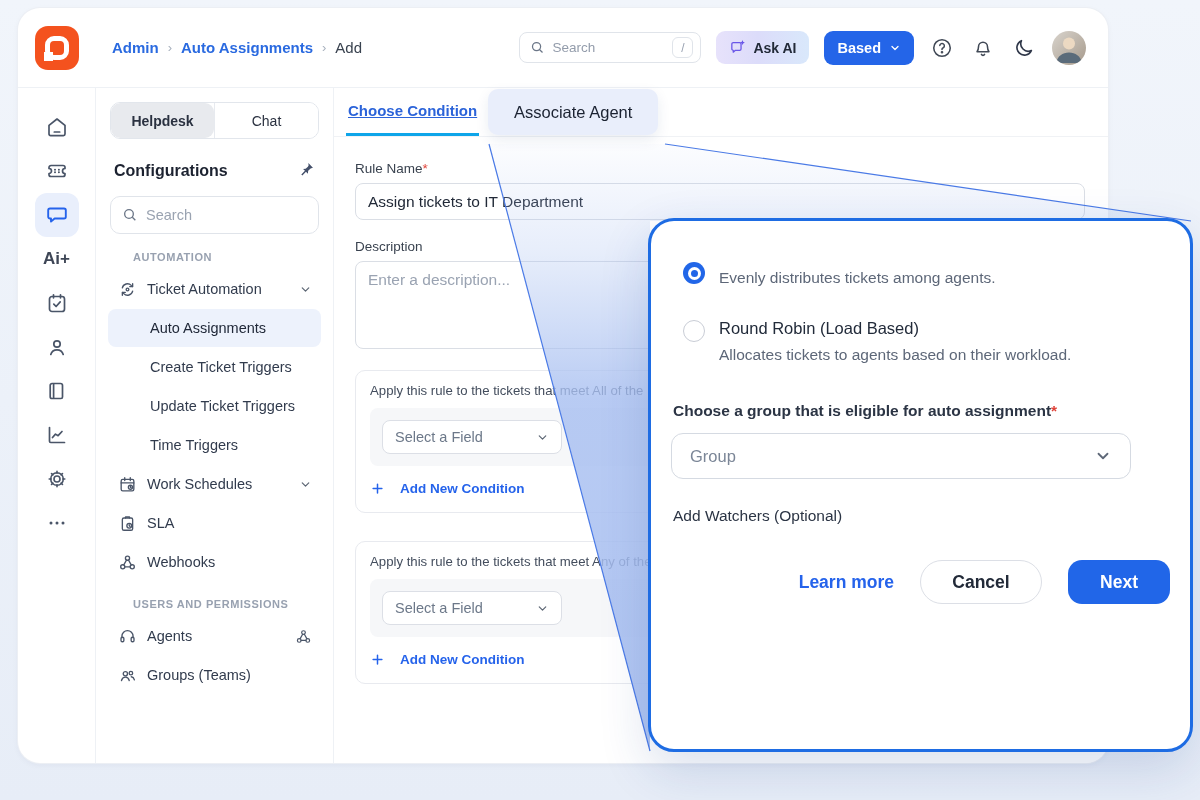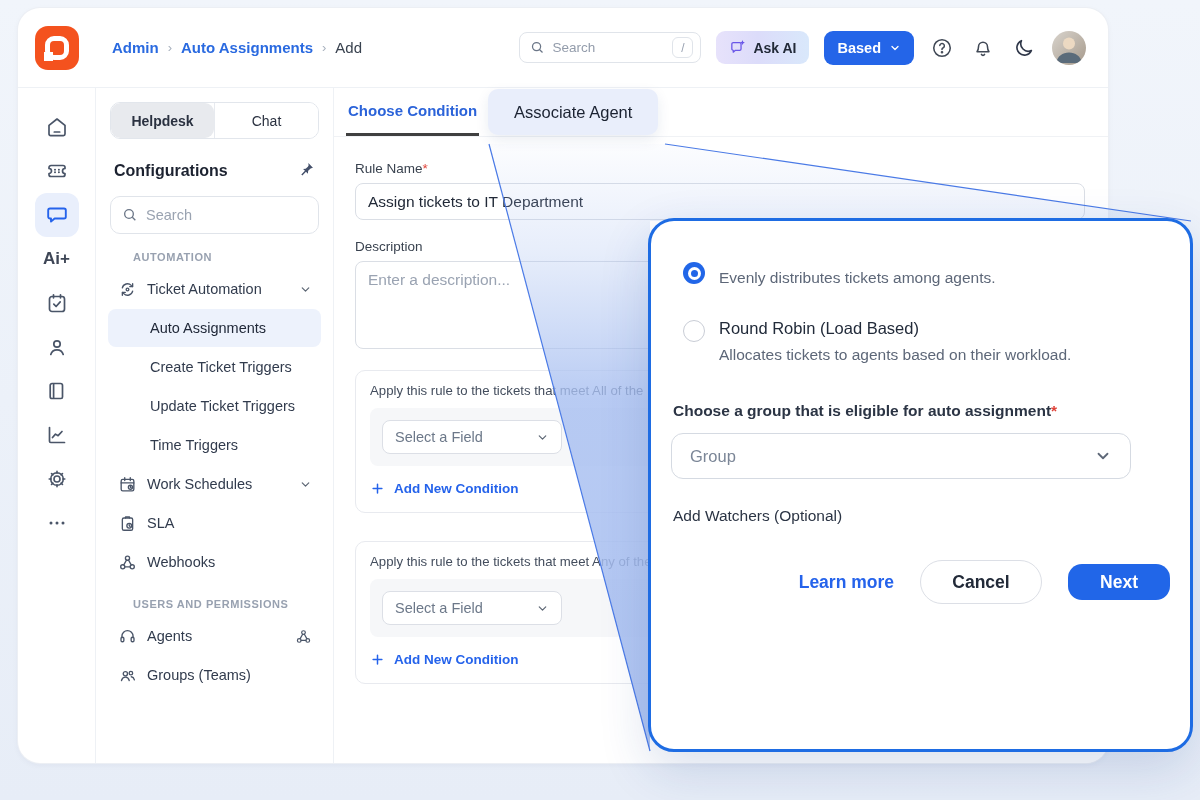--- a/index.html
+++ b/index.html
@@ -70,40 +70,40 @@
               font-size:14.5px; color:#313b4d; cursor:pointer; margin:1px 0; }
   .nav-item .chev, .nav-item .trail { margin-left:auto; }
   .nav-item.child { padding-left:42px; }
   .nav-item.active { background:#edf2fc; color:#212939; font-weight:500; }
   .nav-icon { display:flex; width:20px; justify-content:center; color:#4a5568; }
 
   
   .main { flex:1; position:relative; min-width:0; background:#fff; }
   .tabs { height:49px; border-bottom:1px solid #f0f2f5; display:flex; padding-left:12px; position:relative; }
   .tab-active { display:flex; align-items:center; padding:0 2px; margin-right:6px; color:#2b63d9;
-                font-weight:700; font-size:15px; border-bottom:3px solid #404040; cursor:pointer; }
+                font-weight:700; font-size:15px; border-bottom:3px solid #0ea5e9; cursor:pointer;text-decoration:underline; }
   .tab-chip { position:absolute; left:154px; top:1px; height:46px; padding:0 26px; background:#e9eefb;
               border-radius:10px; display:flex; align-items:center; font-size:16.5px; font-weight:500;
               color:#1b2231; box-shadow:0 5px 14px rgba(25,50,110,.09); cursor:pointer; }
   .form { padding:14px 23px 0 21px; }
   .field-label { font-size:13.5px; color:#39424f; margin:10px 0 7px; }
   .req { color:#df4238; }
   .text-input { width:730px; height:37px; border:1px solid #dadee5; border-radius:8px; padding:0 12px;
                 font-size:15.5px; color:#222a38; font-family:inherit; outline:0; display:block; }
   .textarea { width:730px; height:88px; border:1px solid #dadee5; border-radius:8px; padding:9px 12px;
               font-size:15.5px; font-family:inherit; color:#39424f; resize:none; outline:0; display:block; }
   .textarea::placeholder { color:#9aa3b2; }
   .cond-card { width:389px; border:1px solid #e8eaef; border-radius:10px; padding:12px 14px 16px; margin-top:21px; }
   .cond-card + .cond-card { margin-top:28px; }
   .cond-text { font-size:13.2px; color:#434d5d; white-space:nowrap; }
   .cond-panel { background:#f6f7f9; border-radius:8px; padding:12px; margin-top:10px; width:340px; }
   .select-sm { width:180px; height:34px; background:#fff; border:1px solid #dcdfe6; border-radius:8px;
                display:flex; align-items:center; justify-content:space-between; padding:0 12px;
                color:#6c7889; font-size:14.5px; cursor:pointer; }
-  .add-link { margin-top:15px; display:flex; align-items:center; gap:9px; color:#2563eb; font-weight:700;
+  .add-link { margin-top:15px; display:flex; align-items:center; gap:15px; color:#2563eb; font-weight:700;
               font-size:13.5px; cursor:pointer; }
 
   
   .funnel { position:absolute; left:0; top:0; z-index:30; pointer-events:none; }
 
   
   .popup { position:absolute; left:648px; top:218px; width:545px; height:534px; background:#fff;
            border:3px solid #1e6ce3; border-radius:26px; z-index:40; padding:24px 20px 24px;
            box-shadow:0 18px 50px rgba(25,60,140,.16); }
   .opt { display:flex; gap:14px; margin:16px 0 0 12px; }
@@ -121,21 +121,21 @@
   .pop-label.opt2 { margin-top:28px; font-weight:400; color:#2b3444; }
   .select-lg { width:460px; height:46px; border:1.5px solid #d5dae2; border-radius:12px; display:flex;
                align-items:center; justify-content:space-between; padding:0 18px; color:#7b8697;
                font-size:16.5px; margin-top:13px; cursor:pointer; background:#fff; }
   .watchers-row { display:flex; align-items:center; gap:13px; }
   .popup-footer { display:flex; align-items:center; justify-content:flex-end; gap:26px; margin-top:35px; }
   .learn-more { color:#2563eb; font-weight:700; font-size:17.5px; cursor:pointer; }
   .cancel-btn { width:122px; height:44px; border:1.5px solid #dcdfe6; border-radius:22px; background:#fff;
                 font-size:17.5px; font-weight:600; color:#222a38; display:flex; align-items:center;
                 justify-content:center; cursor:pointer; font-family:inherit; }
-  .next-btn { width:102px; height:36px; border:0; border-radius:14px; background:#2166e8; color:#fff;
+  .next-btn { width:102px; height:44px; border:0; border-radius:14px; background:#2166e8; color:#fff;
               font-size:17.5px; font-weight:700; display:flex; align-items:center; justify-content:center;
               cursor:pointer; font-family:inherit; }
   .info-circ { display:flex; cursor:pointer; }
   svg { display:block; }
 </style>
 </head>
 <body>
 
 <div class="page">
 

